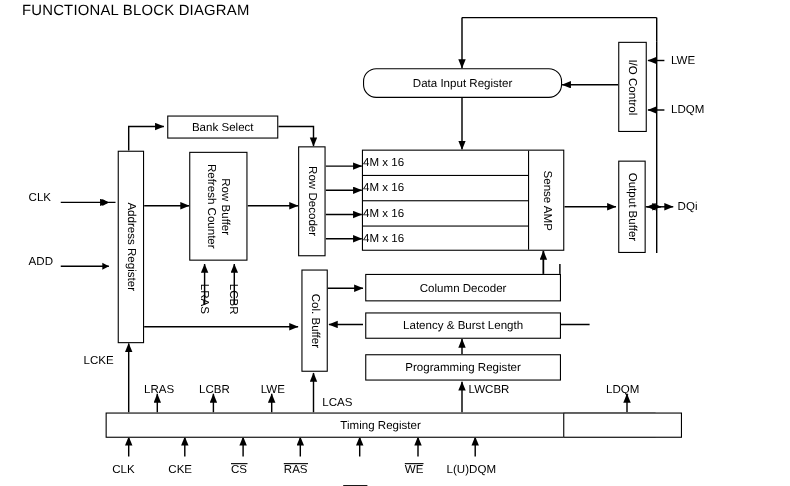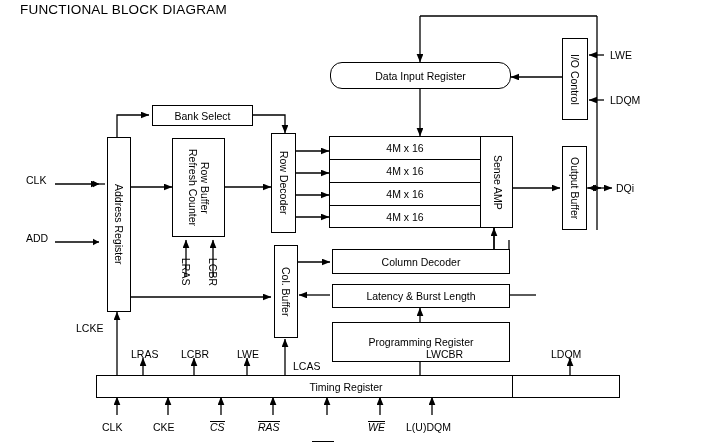--- a/index.html
+++ b/index.html
@@ -5,23 +5,23 @@
   html,body{margin:0;padding:0;background:#ffffff;}
   body{width:718px;height:442px;position:relative;overflow:hidden;
        font-family:"Liberation Sans","DejaVu Sans",sans-serif;color:#000;}
   #stage{position:absolute;left:0;top:0;width:718px;height:442px;}
   .title{position:absolute;left:20px;top:2px;font-size:13.5px;font-weight:normal;letter-spacing:0.2px;}
   svg#wires{position:absolute;left:0;top:0;width:718px;height:442px;}
   .box{position:absolute;border:1.3px solid #000;background:#fff;box-sizing:border-box;
        display:flex;align-items:center;justify-content:center;text-align:center;font-size:10.5px;}
   .vtext{writing-mode:vertical-rl;text-orientation:mixed;white-space:nowrap;line-height:1;}
   .lbl{position:absolute;font-size:10.5px;white-space:nowrap;}
-  .lbl.ov{border-top:1.2px solid #000;padding-top:0px;line-height:1.05;font-style:italic;}
+  .lbl.ov{border-top:1.2px solid #000;padding-top:0px;line-height:1.05;}
   .memrow{position:absolute;left:0;width:100%;border-bottom:1.3px solid #000;
-          display:flex;align-items:center;justify-content:center;font-size:10.5px;box-sizing:border-box;}
+          display:flex;align-items:center;justify-content:flex-start;font-size:10.5px;box-sizing:border-box;}
   .memrow.last{border-bottom:none;}
 </style>
 </head>
 <body>
 
 <div id="stage">
 
   <div class="title">FUNCTIONAL BLOCK DIAGRAM</div>
 
   <svg id="wires" viewBox="0 0 718 442">
@@ -160,21 +160,21 @@
   </div>
 
   <div class="box" style="left:332px;top:249px;width:178px;height:25px;">
     <span>Column Decoder</span>
   </div>
 
   <div class="box" style="left:332px;top:284px;width:178px;height:24px;">
     <span>Latency &amp; Burst Length</span>
   </div>
 
-  <div class="box" style="left:332px;top:322px;width:178px;height:40px;">
+  <div class="box" style="left:332px;top:322px;width:178px;height:24px;">
     <span>Programming Register</span>
   </div>
 
   <div class="box" style="left:96px;top:375px;width:500px;height:23px;">
     <span>Timing Register</span>
   </div>
   <div class="box" style="left:512px;top:375px;width:108px;height:23px;"></div>
 
   <div class="lbl" style="left:26px;top:174px;">CLK</div>
   <svg style="position:absolute;left:55px;top:180px;width:54px;height:8px;">

